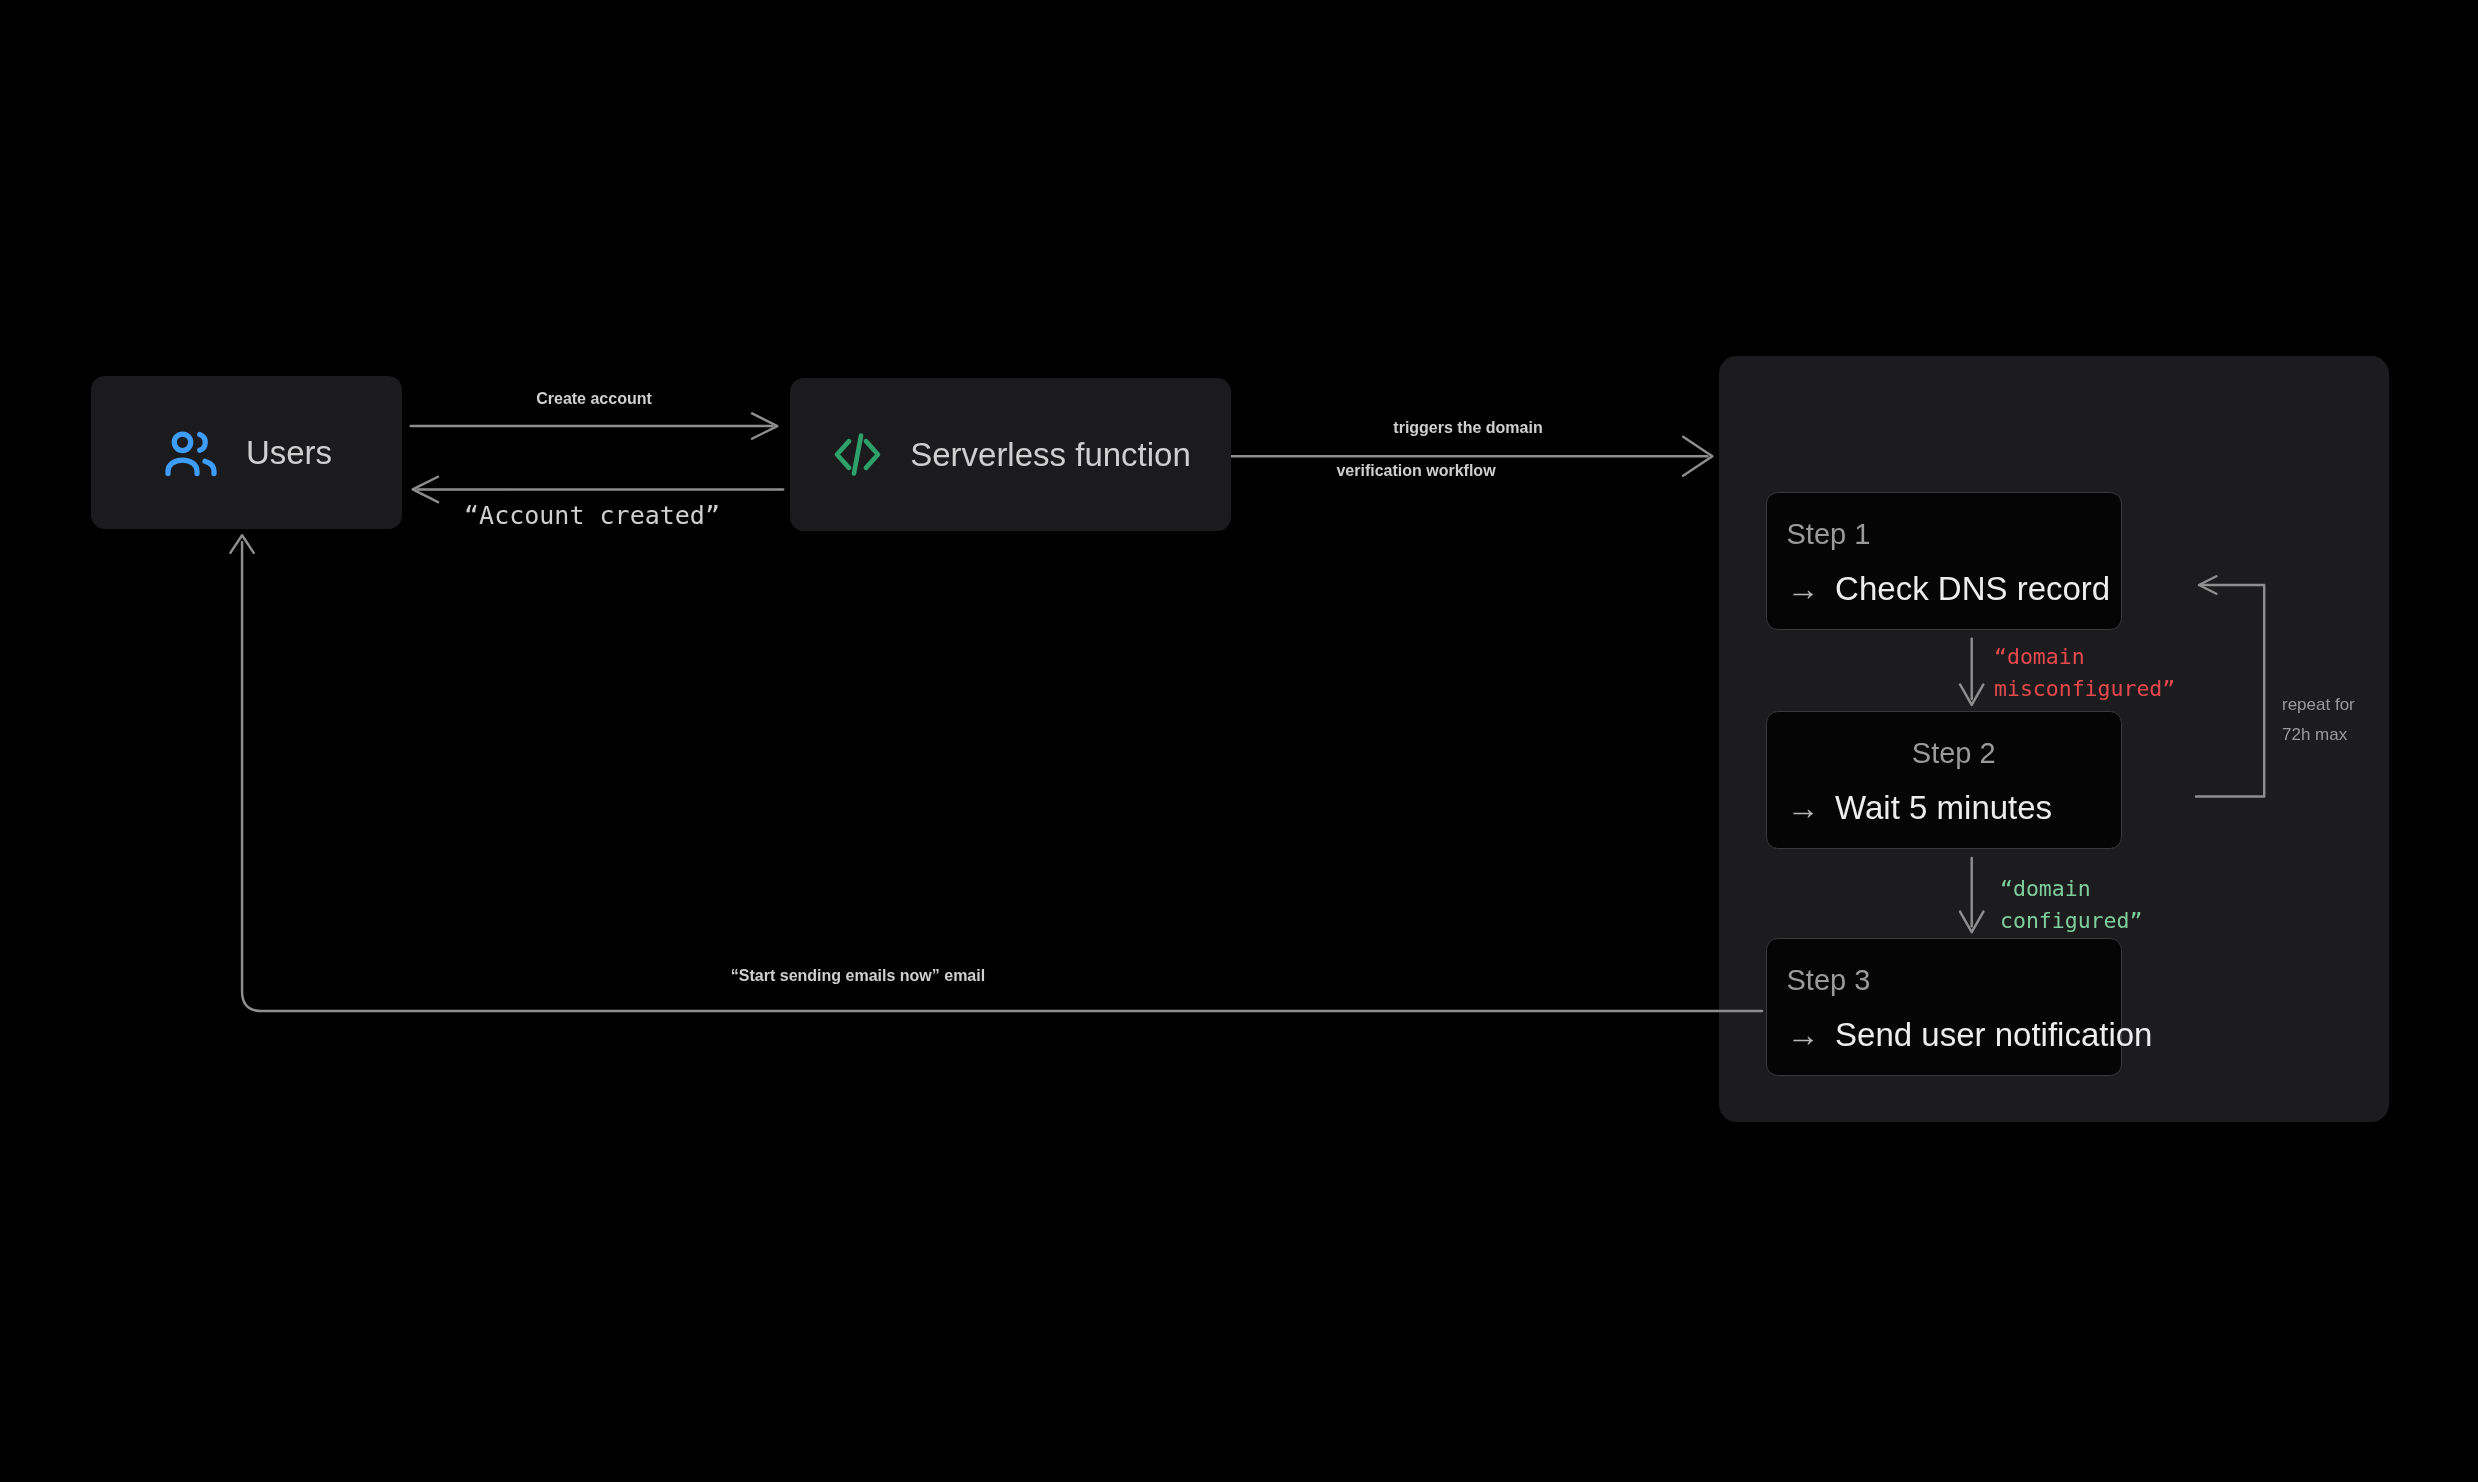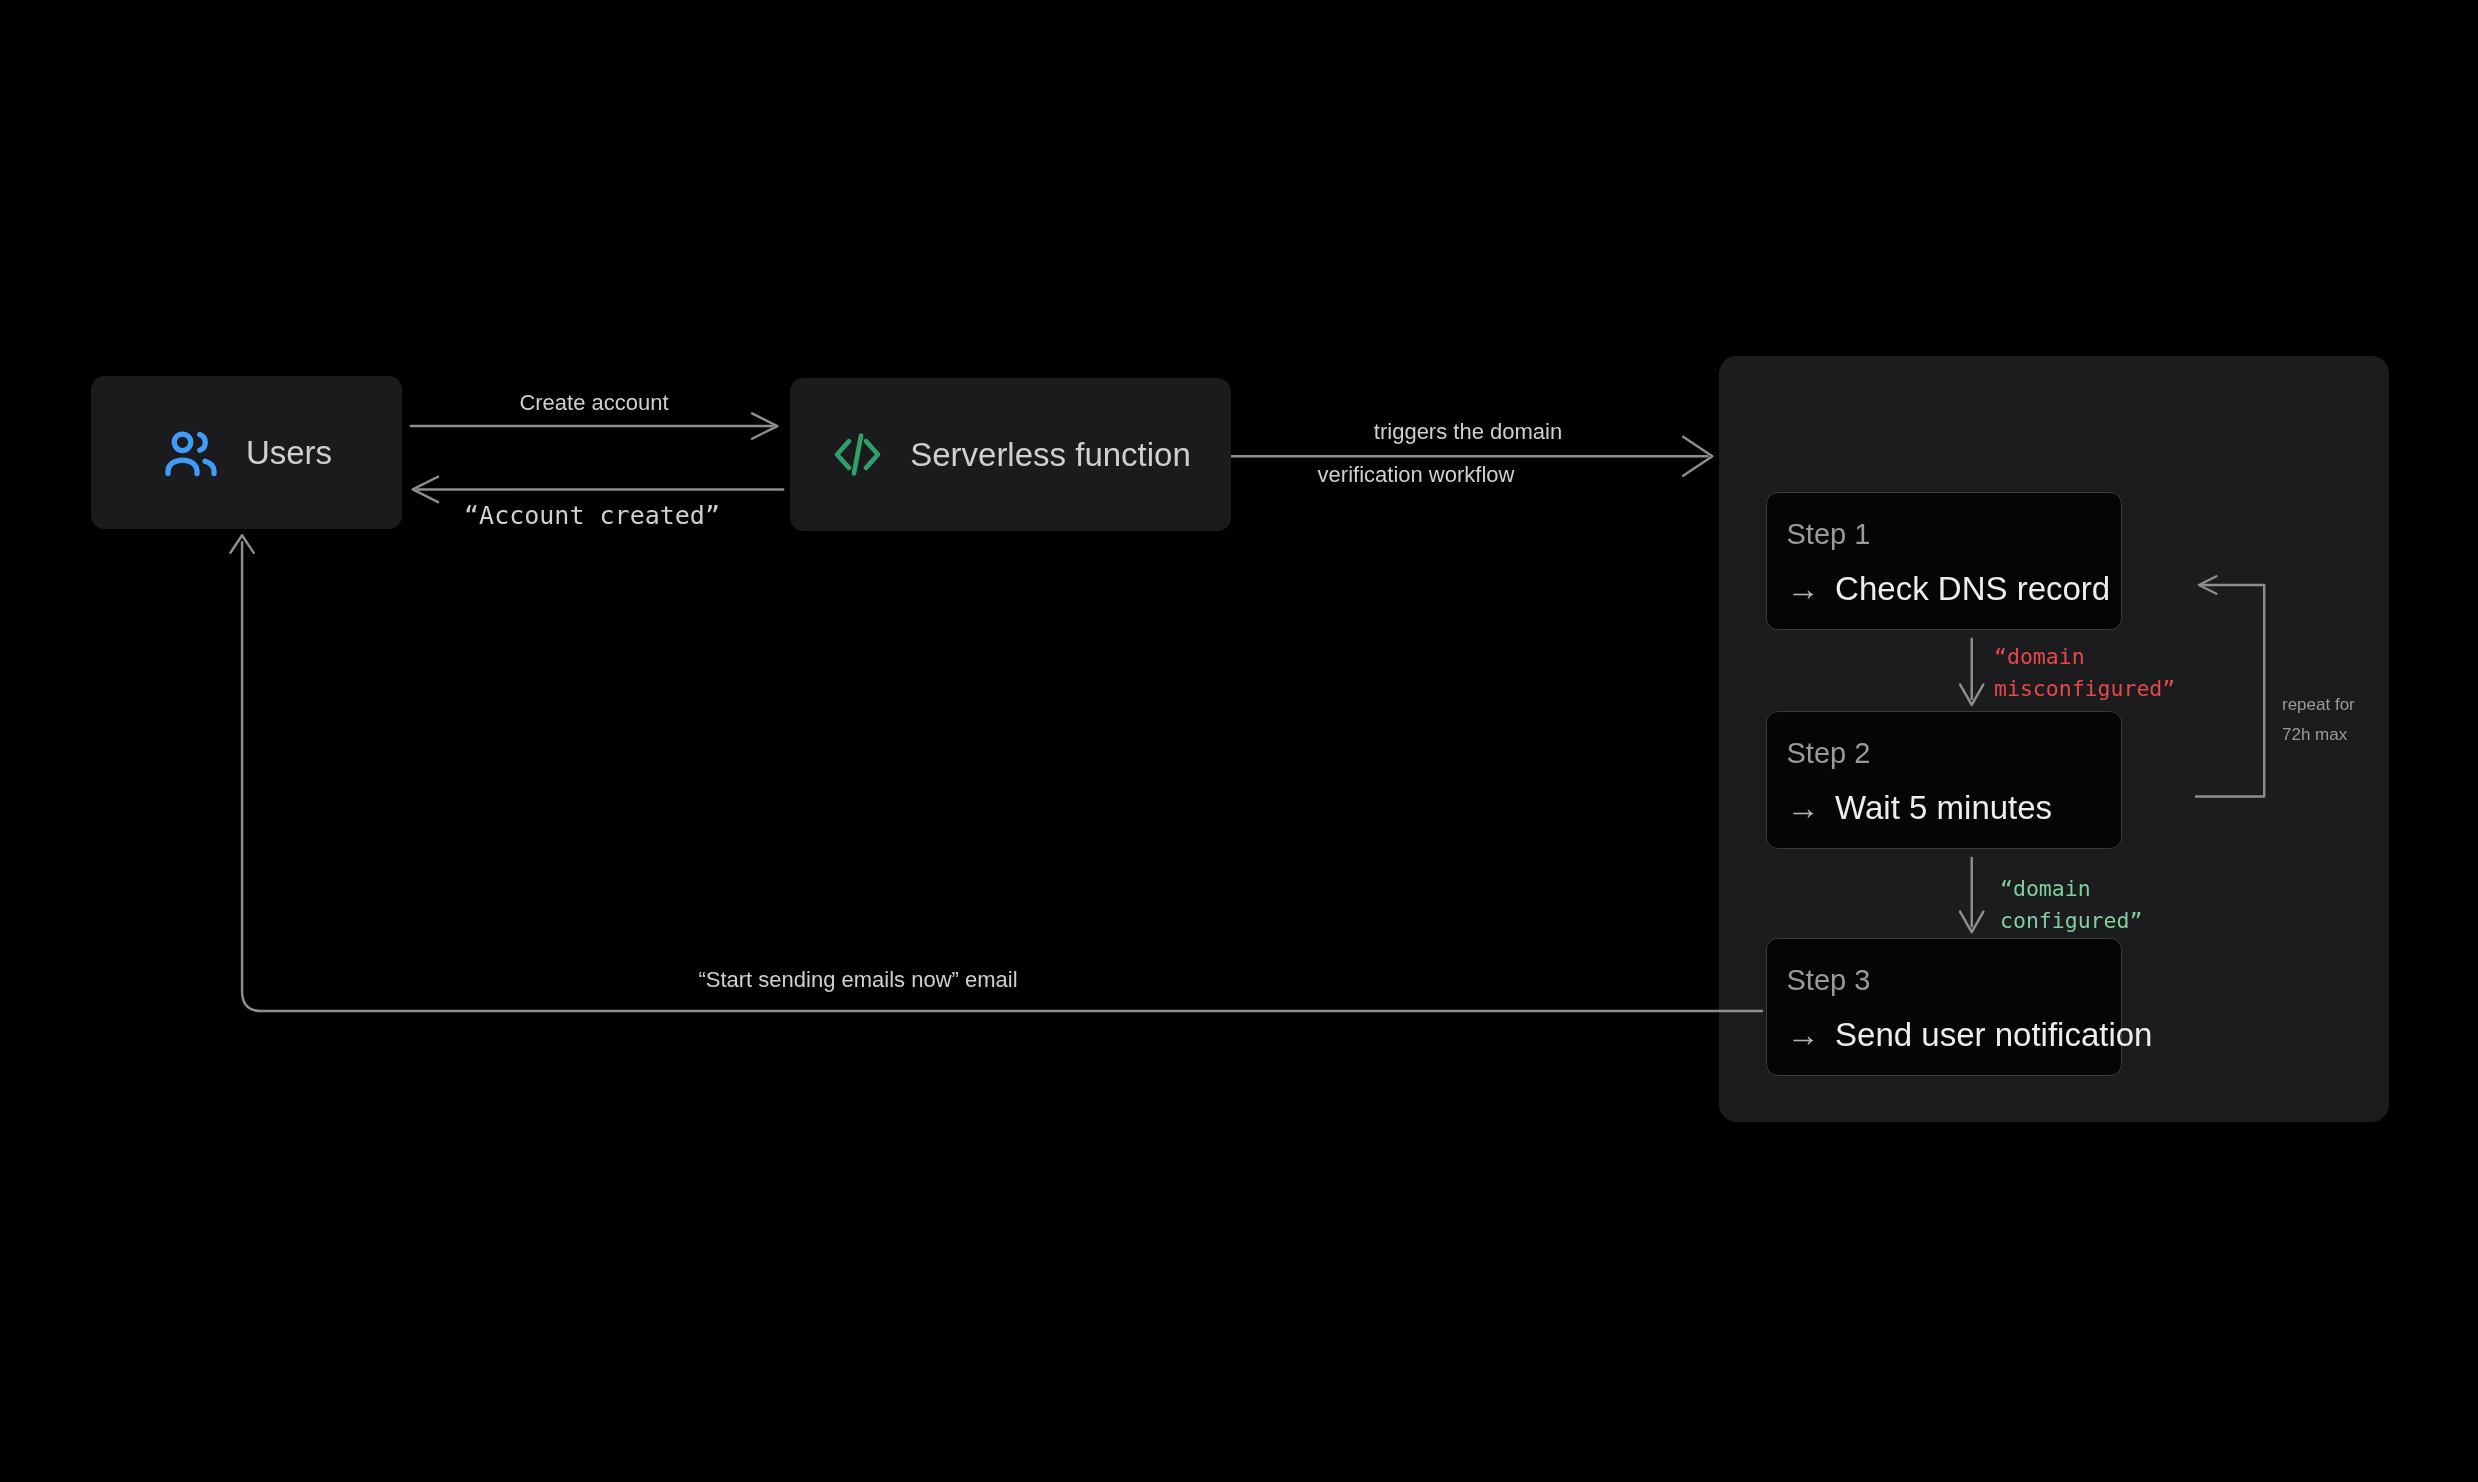--- a/index.html
+++ b/index.html
@@ -36,21 +36,21 @@
     position: absolute;
     left: 47px;
     width: 356px; height: 138px;
     background: var(--step_bg, #050505);
     border: 1px solid var(--step_border, #3A3A3C);
     border-radius: 11.7px;
     box-sizing: border-box;
     padding: 24.4px 0 0 19.5px;
   }
   .step-1 { top: 136px; }
-  .step-2 { top: 355px; }
+  .step-2 { top: 355px; text-align: center; }
   .step-3 { top: 582px; }
   .step-label {
     font-size: 29px;
     color: var(--text_muted, #9A9A9A);
     line-height: 35px;
   }
   .step-action {
     margin-top: 14.6px;
     font-size: 33px;
     color: var(--text_primary, #EDEDED);
@@ -98,21 +98,21 @@
   .icon-svg { display: block; fill: none; stroke-linecap: round; stroke-linejoin: round; }
   .icon-users { stroke: var(--blue, #3E9DF8); stroke-width: 2.1; }
   .icon-code  { stroke: var(--green, #2EA16B); stroke-width: 2.1; }
 
   
   .lbl {
     position: absolute;
     white-space: nowrap;
     color: var(--text_secondary, #CFCFCF);
   }
-  .lbl.bold { font-weight: 400; font-size: 22px; }
+  .lbl.bold { font-weight: 700; font-size: 16px; }
   .lbl.centered { transform: translateX(-50%); }
   .mono {
     font-family: "DejaVu Sans Mono", "Liberation Mono", monospace;
   }
   .lbl-create      { left: 594px;  top: 390px; }
   .lbl-created     { left: 592px;  top: 501px; font-size: 25px; }
   .lbl-triggers-1  { left: 1468px; top: 419px; }
   .lbl-triggers-2  { left: 1416px; top: 462px; }
   .lbl-start       { left: 858px;  top: 967px; font-size: 24.4px; }
 

